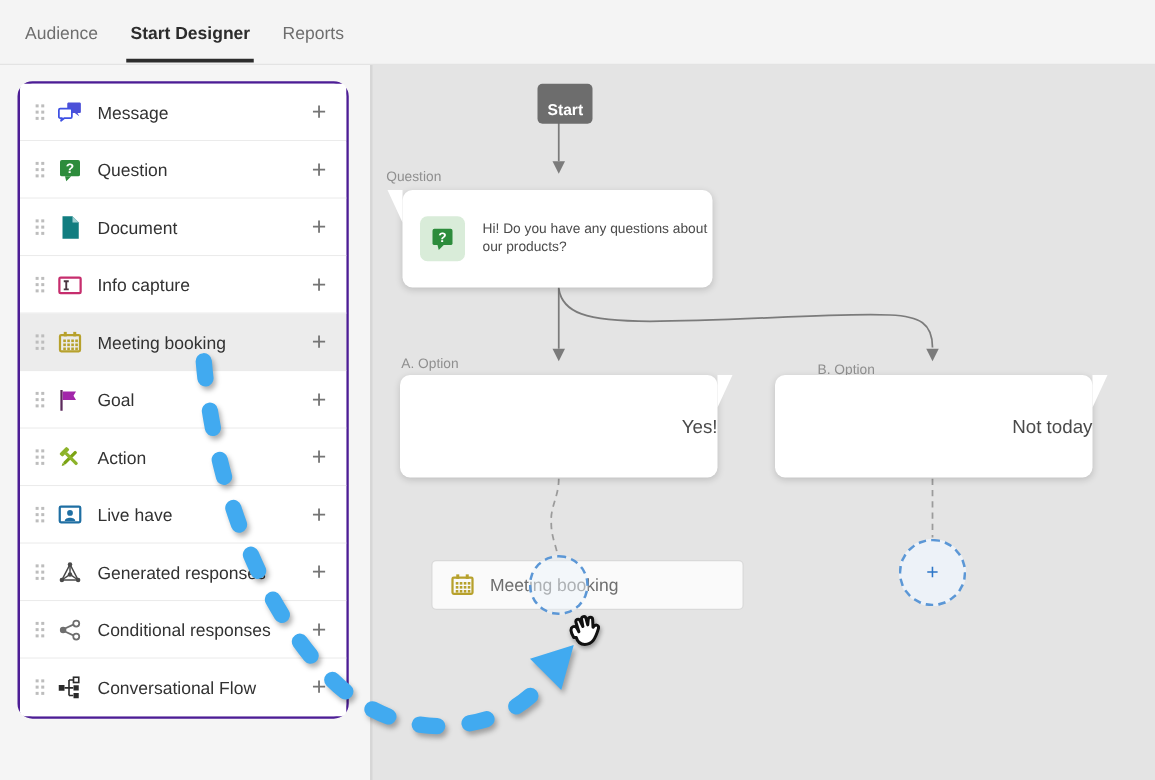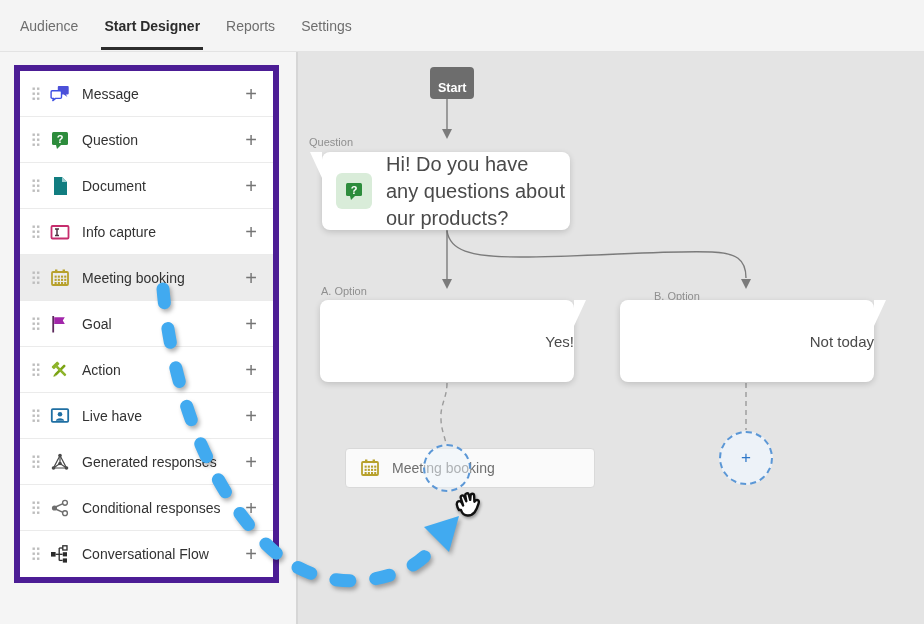--- a/index.html
+++ b/index.html
@@ -19,21 +19,21 @@
     font-size:14px;color:#6e6e6e;display:flex;align-items:center;
     position:relative;cursor:pointer;white-space:nowrap;text-align:center;
   }
   .nav-item.active{color:#2c2c2c;font-weight:700;}
   .nav-item.active::after{
     content:"";position:absolute;left:-3px;right:-3px;bottom:1px;height:3px;background:#2c2c2c;
   }
   
   .sidebar{
     position:absolute;left:14px;top:65px;width:265px;background:#fff;
-    border:6px solid #4c1d95;border-radius:0;z-index:6;box-sizing:border-box;
+    border:2px solid #4c1d95;border-radius:12px;z-index:6;box-sizing:border-box;
   }
   .srow{
     height:46px;display:flex;align-items:center;
     border-bottom:1px solid #ebebeb;padding:0 16px 0 12px;background:#fff;box-sizing:border-box;
   }
   .srow:first-child{border-radius:4px 4px 0 0;}
   .srow:last-child{border-bottom:none;border-radius:0 0 4px 4px;}
   .srow.highlight{background:#ececec;}
   .drag-handle{width:8px;height:14px;flex:0 0 auto;}
   .sicon{width:20px;height:20px;margin-left:10px;flex:0 0 auto;}
@@ -59,21 +59,21 @@
   }
   .card .tail-right{
     position:absolute;right:-12px;top:0;width:0;height:0;
     border-left:12px solid #fff;border-bottom:26px solid transparent;
   }
   #question-card{left:322px;top:152px;width:248px;height:78px;display:flex;align-items:center;padding-left:14px;}
   .q-iconbox{
     width:36px;height:36px;border-radius:6px;background:#d9ecd9;
     display:flex;align-items:center;justify-content:center;flex:0 0 auto;
   }
-  .q-text{margin-left:14px;font-size:20px;line-height:1.35;color:#4a4a4a;width:180px;}
+  .q-text{margin-left:14px;font-size:11px;line-height:1.35;color:#4a4a4a;width:180px;}
   #option-a,#option-b{width:254px;height:82px;display:flex;align-items:center;padding-left:22px;font-size:15px;color:#4a4a4a;justify-content:flex-end;}
   #option-a{left:320px;top:300px;}
   #option-b{left:620px;top:300px;}
   .drop-card{
     position:absolute;left:345px;top:448px;width:250px;height:40px;
     background:rgba(252,252,252,0.93);border:1px solid #d9d9d9;border-radius:4px;
     display:flex;align-items:center;padding-left:14px;gap:12px;z-index:4;box-sizing:border-box;
     font-size:14px;color:#6e6e6e;
   }
   .drop-circle{
@@ -96,23 +96,20 @@
 
 <div class="topnav">
   <div class="nav-item">
       <span>Audience</span>
     </div>
   <div class="nav-item active">
       <span>Start Designer</span>
     </div>
   <div class="nav-item">
       <span>Reports</span>
-    </div>
-  <div class="nav-item">
-      <span>Settings</span>
     </div>
 </div>
 
 <div class="canvas"></div>
 
 <div class="sidebar">
 
   <div class="srow">
     <svg class="drag-handle" viewBox="0 0 8 14">
         <g fill="#bdbdbd">

